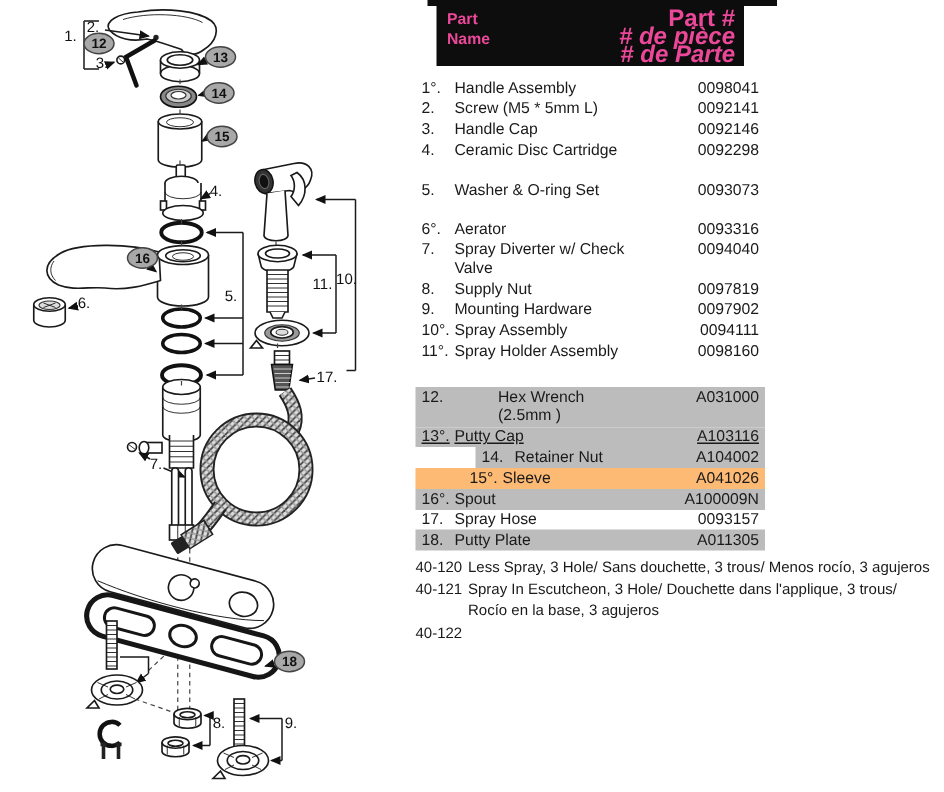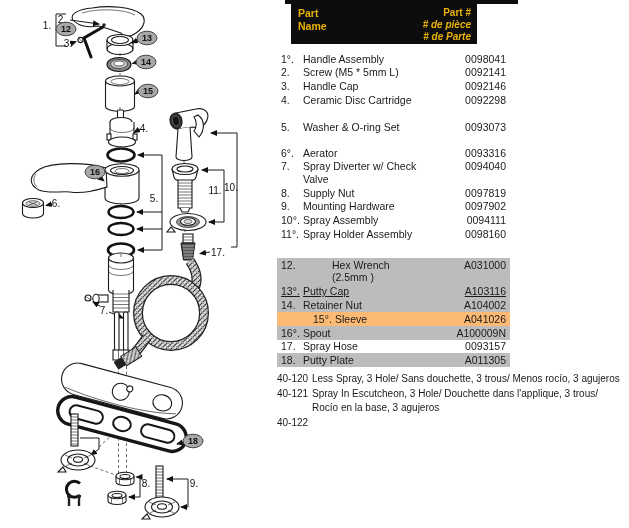--- a/index.html
+++ b/index.html
@@ -1,25 +1,25 @@
 <!DOCTYPE html>
 <html><head>
 <meta charset="utf-8">
 <style>
   html,body{margin:0;padding:0;background:#fff;}
   #app{position:relative;width:629px;height:528px;background:#fff;overflow:hidden;
        font-family:"Liberation Sans",sans-serif;color:#1a1a1a;}
   #diagram{position:absolute;left:0;top:0;}
   #panel{position:absolute;left:277px;top:0;width:352px;height:528px;}
   .hdr-topbar{position:absolute;left:8px;top:0;width:233px;height:4px;background:#0d0d0d;}
-  .hdr-main{position:absolute;left:14px;top:3px;width:186px;height:41px;background:#0d0d0d;
-            color:#eab308;display:flex;justify-content:space-between;align-items:flex-start;
+  .hdr-main{position:absolute;left:14px;top:3px;width:205px;height:41px;background:#0d0d0d;
+            color:#ec4899;display:flex;justify-content:space-between;align-items:flex-start;
             padding:4px 6px 0 7px;box-sizing:border-box;}
   .hdr-left{font-size:10.5px;font-weight:bold;line-height:12.5px;}
-  .hdr-right{font-size:10px;font-weight:bold;line-height:12px;text-align:right;}
+  .hdr-right{font-size:16px;font-weight:bold;line-height:12px;text-align:right;}
   .hdr-right .it{font-style:italic;}
   #rows{position:absolute;left:0;top:52px;width:233px;}
   .prow{display:flex;align-items:flex-start;font-size:10.5px;line-height:12.6px;padding:0.6px 0;}
   .prow .pnum{width:26px;flex:none;padding-left:4px;box-sizing:border-box;}
   .prow .pname{flex:1;}
   .prow .ppart{width:58px;flex:none;text-align:right;padding-right:4px;box-sizing:border-box;}
   .gap1{margin-top:13px;}
   .gap2{margin-top:12px;}
   .gap3{margin-top:17px;}
   #notes{position:absolute;left:0;top:372px;width:348px;font-size:10px;line-height:14.5px;}
@@ -398,21 +398,21 @@
         <div class="prow gap3" style="background: rgb(188, 188, 188); gap: 29px;">
           <span class="pnum">12.</span>
           <span class="pname">Hex Wrench (2.5mm )</span>
           <span class="ppart">A031000</span>
         </div>
         <div class="prow" style="background: rgb(188, 188, 188); text-decoration: underline;">
           <span class="pnum">13°.</span>
           <span class="pname">Putty Cap</span>
           <span class="ppart">A103116</span>
         </div>
-        <div class="prow" style="background: rgb(188, 188, 188);">
+        <div class="prow" style="background: rgb(188, 188, 188); margin-left: 40px;">
           <span class="pnum">14.</span>
           <span class="pname">Retainer Nut</span>
           <span class="ppart">A104002</span>
         </div>
         <div class="prow" style="background: #fdba74; padding-left: 32px;">
           <span class="pnum">15°.</span>
           <span class="pname">Sleeve</span>
           <span class="ppart">A041026</span>
         </div>
         <div class="prow" style="background: rgb(188, 188, 188);">

